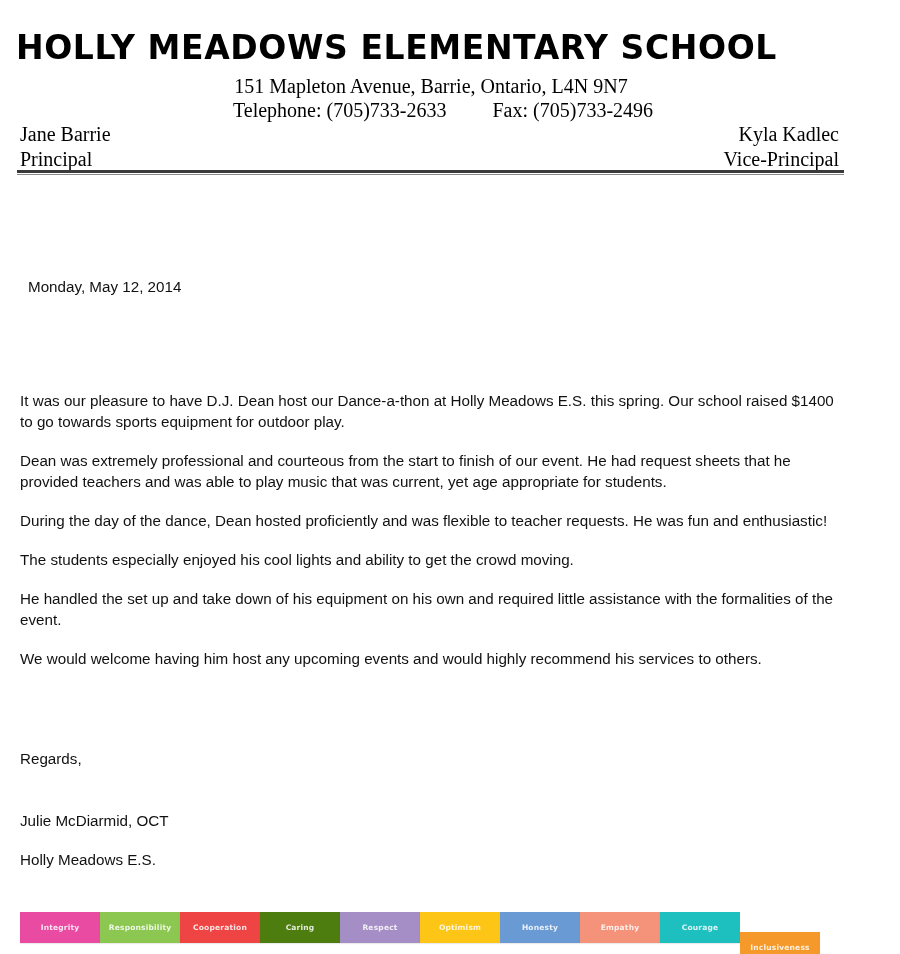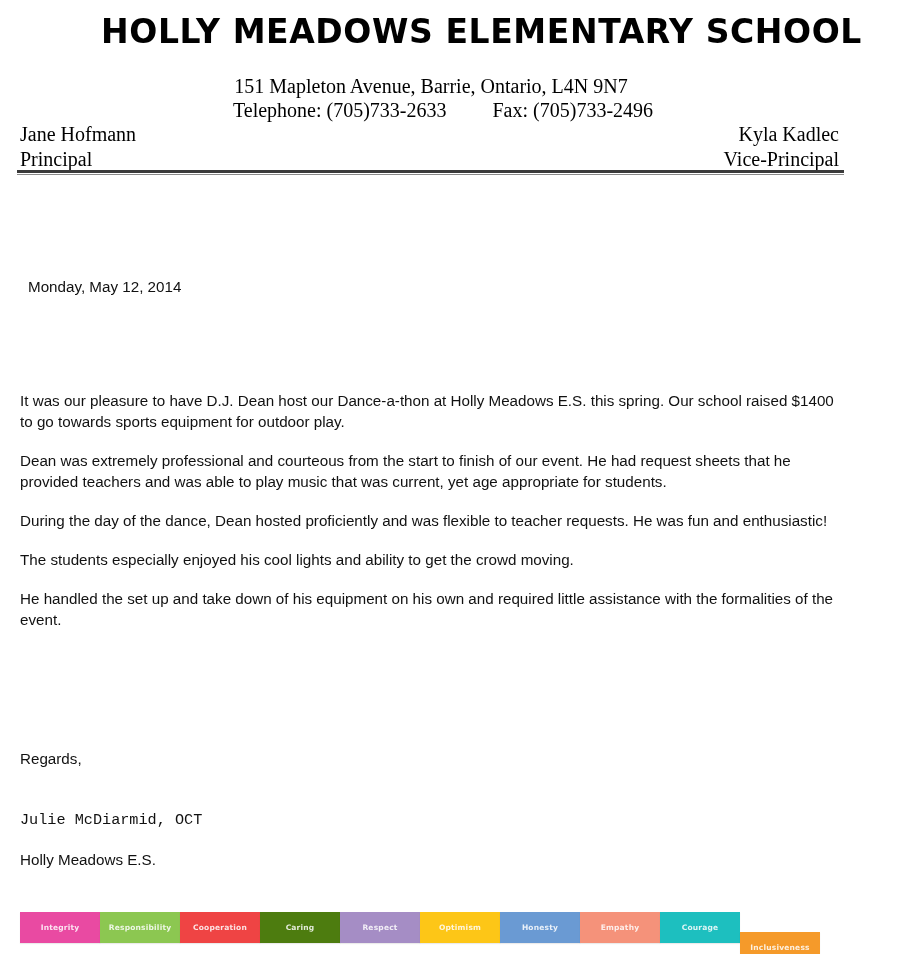--- a/index.html
+++ b/index.html
@@ -1,21 +1,21 @@
 <!DOCTYPE html>
 <html><head>
 <meta charset="utf-8">
 <style>
   html, body { margin: 0; padding: 0; background: #ffffff; }
   body { width: 900px; height: 954px; position: relative; overflow: hidden; color: #000; }
 
   .title {
-    position: absolute; left: 0; top: 12px; width: 862px; text-align: right;
+    position: absolute; left: 0; top: 12px; width: 862px; text-align: left;
     font-family: "DejaVu Sans", sans-serif; font-weight: bold; font-size: 33px;
-    letter-spacing: 0.6px; line-height: 40px; margin: 0;
+    letter-spacing: 0.6px; line-height: 40px; margin: 16px;
   }
   .addr {
     position: absolute; left: 0; width: 862px; text-align: center;
     font-family: "Liberation Serif", serif; font-size: 20px; line-height: 24px;
   }
   .addr.l1 { top: 74px; }
   .addr.l2 { top: 98px; padding-left: 12px; }
   .addr .gap { display: inline-block; width: 46px; }
 
   .officer {
@@ -32,21 +32,21 @@
 
   .body-text {
     position: absolute; left: 20px; width: 830px;
     font-family: "Liberation Sans", sans-serif; font-size: 15.2px; line-height: 21px;
     color: #111;
   }
   .date { left: 28px; top: 276px; }
   .p { margin: 0 0 18px 0; }
   .letter { top: 390px; }
   .regards { top: 748px; }
-  .signer { top: 810px; font-family: Liberation Mono, monospace; }
+  .signer { top: 810px; }
   .signer-org { top: 849px; }
 
   .values {
     position: absolute; left: 20px; top: 912px; height: 31px; display: flex; gap: 0;
   }
   .value-tile {
     width: 80px; height: 31px; display: flex; align-items: center; justify-content: center;
     font-family: "DejaVu Sans", sans-serif; font-size: 7.5px; font-weight: bold;
     color: rgba(255,255,255,0.85); letter-spacing: 0.2px;
     box-shadow: 0 1px 1px rgba(0,0,0,0.08);
@@ -56,41 +56,42 @@
 <body>
 
 <h1 class="title">HOLLY MEADOWS ELEMENTARY SCHOOL</h1>
 
 <div class="addr l1">151 Mapleton Avenue, Barrie, Ontario, L4N 9N7</div>
 <div class="addr l2">
   <span>Telephone:  (705)733-2633</span><span class="gap"></span><span>Fax:  (705)733-2496</span>
 </div>
 
 <div class="officer left">
-  <div>Jane Hofmann</div>
+  <div>Jane Barrie</div>
   <div>Principal</div>
 </div>
 <div class="officer right">
   <div>Kyla Kadlec</div>
   <div>Vice-Principal</div>
 </div>
 
 <div class="rule">
   <div class="thick"></div>
   <div class="thin"></div>
 </div>
 
 <div class="body-text date">Monday, May 12, 2014</div>
 
 <div class="body-text letter">
   <p class="p">It was our pleasure to have D.J. Dean host our Dance-a-thon at Holly Meadows E.S.  this spring.  Our school raised $1400 to go towards sports equipment for outdoor play.</p>
   <p class="p">Dean was extremely professional and courteous from the start to finish of our event. He had request sheets that he provided teachers and was able to play music that was current, yet age appropriate for students.</p>
   <p class="p">During the day of the dance, Dean hosted proficiently and was flexible to teacher requests. He was fun and enthusiastic!</p>
   <p class="p">The students especially enjoyed his cool lights and ability to get the crowd moving.</p>
   <p class="p">He handled the set up and take down of his equipment on his own and required little assistance with the formalities of the event.</p>
+  <p class="p">We would welcome having him host any upcoming events and would highly recommend his services to others.</p>
 </div>
 
 <div class="body-text regards">Regards,</div>
 <div class="body-text signer">Julie McDiarmid, OCT</div>
 <div class="body-text signer-org">Holly Meadows E.S.</div>
 
 <div class="values">
   <div class="value-tile" style="background: rgb(233, 74, 162);">Integrity</div>
   <div class="value-tile" style="background: rgb(140, 199, 81);">Responsibility</div>
   <div class="value-tile" style="background: #ef4444;">Cooperation</div>

